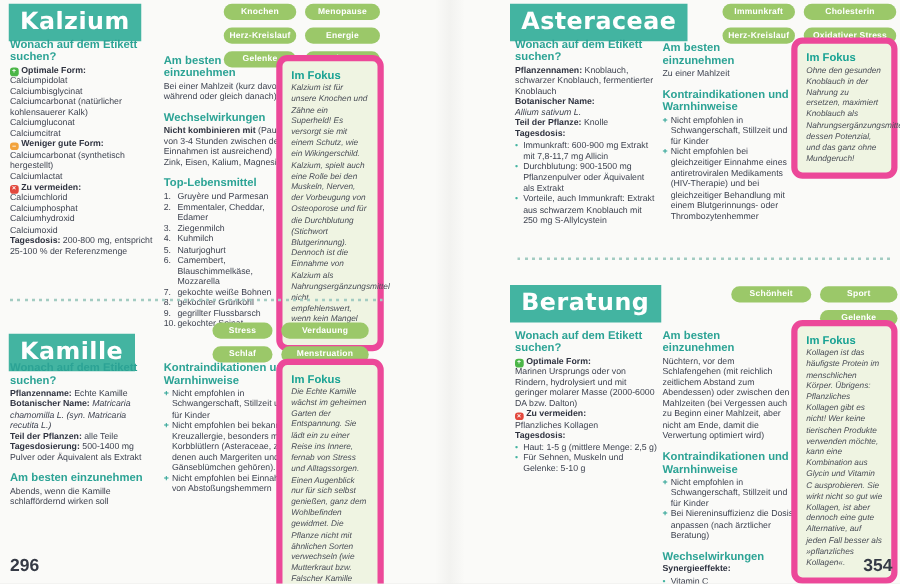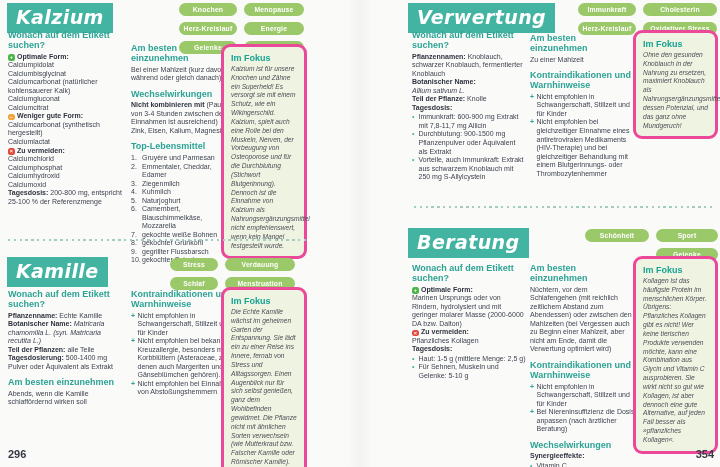--- a/index.html
+++ b/index.html
@@ -14,21 +14,21 @@
   #page-left { left:0; }
   #page-right { left:360px; }
   .spine { position:absolute; left:348px; top:0; width:24px; height:467px;
     background:linear-gradient(90deg, rgba(100,100,90,0) 0%, rgba(100,100,90,0.05) 50%, rgba(100,100,90,0) 100%); }
 
   .banner {
     position:absolute; display:inline-block;
     background:#43B4A1; color:#fff;
     font-family:"DejaVu Sans", sans-serif;
     font-weight:bold; font-size:19px; line-height:1;
-    padding:5px 9px 6px; letter-spacing:.4px;font-style:italic;
+    padding:5px 9px 6px; letter-spacing:.4px;
   }
   .tags { position:absolute; display:grid; gap:6px 7px; }
   .tag {
     display:block; background:#9BC869; color:#fff;
     font-size:6.8px; font-weight:bold; text-align:center;
     border-radius:8px; padding:3px 3px; letter-spacing:.2px;
     white-space:nowrap; overflow:hidden;
   }
   .tag.empty { background:transparent; }
 
@@ -50,30 +50,30 @@
 
   .list { margin:0 0 1px 0; }
   .li { display:flex; }
   .li .marker { flex:none; }
   .list.ol .marker { width:11px; color:#3E4350; }
   .list.plus .marker { width:6.5px; color:#2CA395; font-weight:bold; }
   .list.dot .marker { width:6.5px; color:#43B4A1; }
 
   .focus {
     position:absolute; background:#EFF4E2;
-    border:3px solid #ec4899; border-radius:9px;
+    border:5px solid #ec4899; border-radius:9px;
     padding:6px 7px;
   }
   .ftitle { color:#18A293; font-weight:bold; font-size:9px; margin-bottom:2px; }
   .ftext { font-style:italic; font-size:6.6px; line-height:1.34; color:#4A4E57; }
 
   .dots { position:absolute; height:2.4px;
     background:repeating-linear-gradient(90deg, #A3CCC2 0 2.4px, transparent 2.4px 5.8px); }
 
-  .pagenum { position:absolute; bottom:7px; font-size:11px; font-weight:bold; color:#353A45; }
+  .pagenum { position:absolute; bottom:7px; font-size:14px; font-weight:bold; color:#353A45; }
   .pagenum.pl { left:8px; }
   .pagenum.pr { right:6px; }
 </style>
 </head>
 <body>
 
 <div id="stage">
 
   <div class="page" id="page-left">
     <section>
@@ -161,21 +161,21 @@
         </div>
       <div class="focus" style="left:221px;top:44px;width:86px">
         <div class="ftitle">Im Fokus</div>
         <div class="ftext">Kalzium ist für unsere Knochen und Zähne ein Superheld! Es versorgt sie mit einem Schutz, wie ein Wikingerschild. Kalzium, spielt auch eine Rolle bei den Muskeln, Nerven, der Vorbeugung von Osteoporose und für die Durchblutung (Stichwort Blutgerinnung). Dennoch ist die Einnahme von Kalzium als Nahrungsergänzungsmittel nicht empfehlenswert, wenn kein Mangel festgestellt wurde.</div>
       </div>
     </section>
 
     <div class="dots" style="left:8px;top:239px;width:298px"></div>
 
     <section>
-      <div class="banner" style="left:7px;top:257px">Kamille</div>
+      <div class="banner" style="left:7px;top:267px">Kamille</div>
       <div class="tags" style="left:170px;top:258px;grid-template-columns:48px 70px;">
           <span class="tag">Stress</span>
           <span class="tag">Verdauung</span>
           <span class="tag">Schlaf</span>
           <span class="tag">Menstruation</span>
         </div>
       <div class="col" style="left:8px;top:289px;width:114px">
           <div class="h">Wonach auf dem Etikett suchen?</div>
           <div class="para">
             <div class="ln"><b>Pflanzenname:</b><span> Echte Kamille</span></div>
@@ -211,21 +211,21 @@
       </div>
     </section>
 
     <div class="pagenum pl">296</div>
   </div>
 
   <div class="spine"></div>
 
   <div class="page" id="page-right">
     <section>
-      <div class="banner" style="left:48px;top:3px">Verwertung</div>
+      <div class="banner" style="left:48px;top:3px">Asteraceae</div>
       <div class="tags" style="left:218px;top:3px;grid-template-columns:58px 74px;">
           <span class="tag">Immunkraft</span>
           <span class="tag">Cholesterin</span>
           <span class="tag">Herz-Kreislauf</span>
           <span class="tag">Oxidativer Stress</span>
         </div>
       <div class="col" style="left:52px;top:30px;width:114px">
           <div class="h">Wonach auf dem Etikett suchen?</div>
           <div class="para">
             <div class="ln"><b>Pflanzennamen:</b><span> Knoblauch, schwarzer Knoblauch, fermentierter Knoblauch</span></div>

